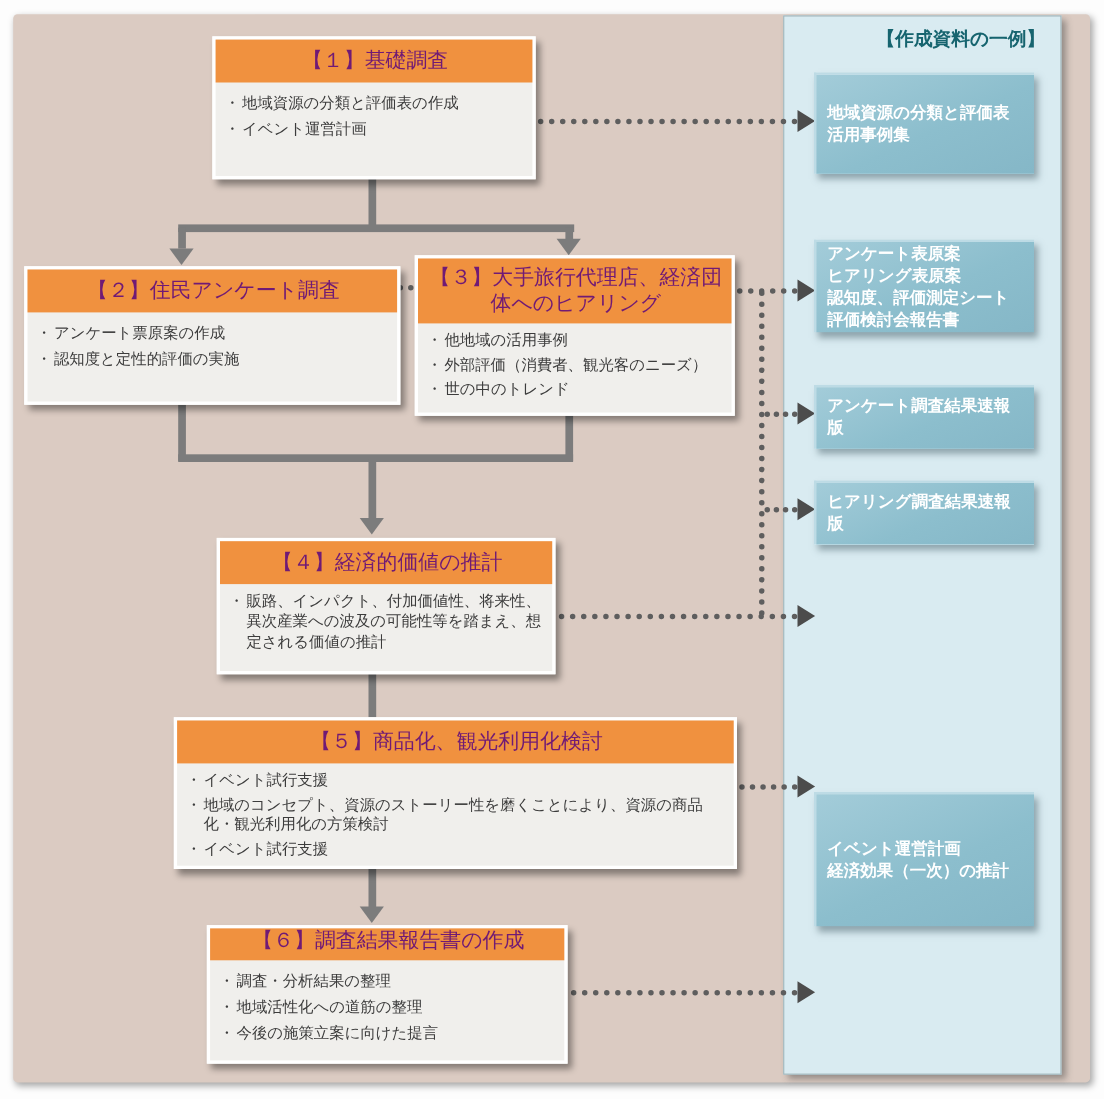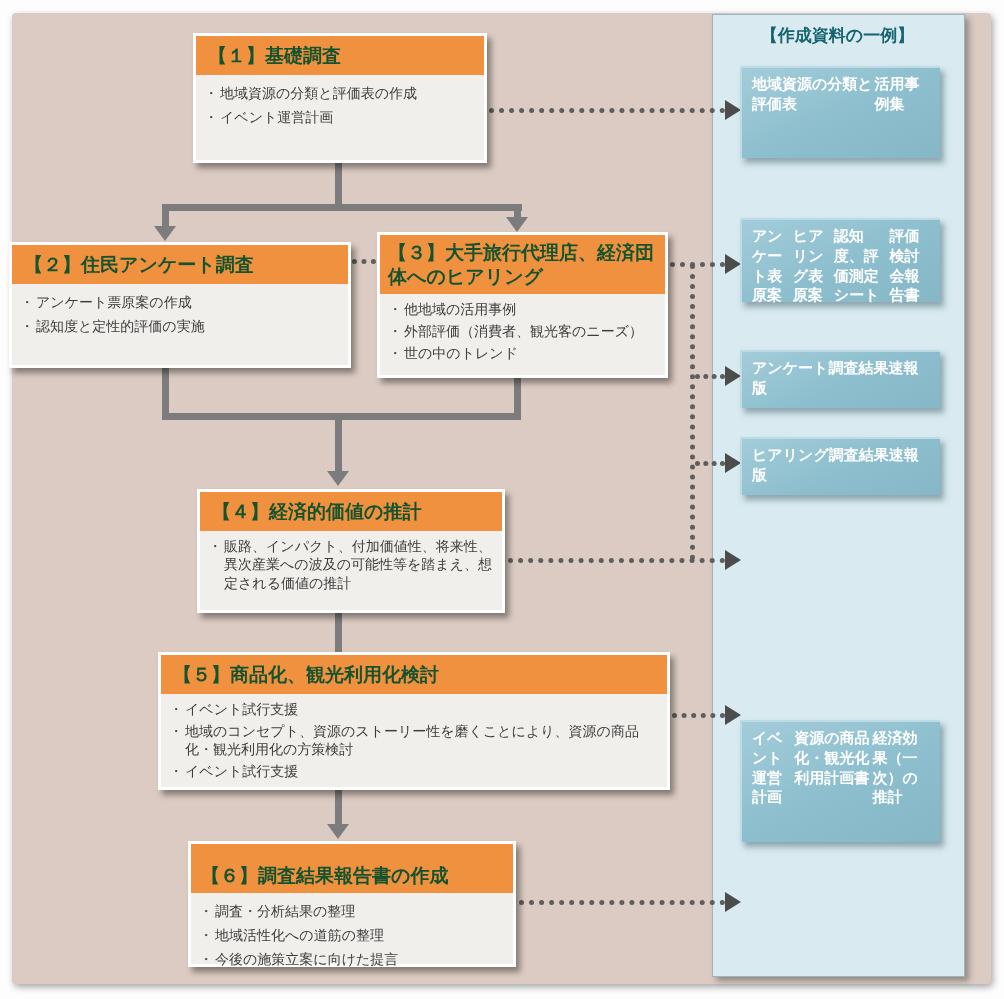--- a/index.html
+++ b/index.html
@@ -11,42 +11,42 @@
     position:absolute;left:12px;top:13px;width:979px;height:971px;
     background:#dbcbc2;border-radius:4px;
     box-shadow:2px 3px 7px rgba(0,0,0,0.35);
   }
   #panel{
     position:absolute;left:712px;top:14px;width:251px;height:961px;
     background:#d9ebf1;border:1px solid #9fb4ba;
     box-shadow:4px 4px 6px rgba(60,60,60,0.45);
   }
   .panel-title{
-    position:absolute;left:712px;top:24px;width:251px;text-align:center;
+    position:absolute;left:748px;top:24px;width:251px;text-align:center;
     color:#16646f;font-weight:bold;font-size:17px;
   }
   .step{
     position:absolute;background:#f0efec;border:3px solid #ffffff;
     box-shadow:4px 5px 6px rgba(0,0,0,0.4);box-sizing:border-box;
   }
   .step-h{
-    background:#f0913f;color:#14532d;font-weight:bold;font-size:19px;
-    line-height:1.25;padding:8px 10px 7px 12px;
+    background:#f0913f;color:#701a75;font-weight:normal;font-size:19px;
+    line-height:1.25;padding:8px 10px 7px 12px;text-align:center;
   }
   .step-b{padding:9px 6px 6px 8px;font-size:14px;color:#3c3c3c;line-height:1.38;}
   .bullet{display:flex;margin:0 0 5px 0;}
   .bullet .dot{flex:0 0 auto;padding-right:2px;}
   .bullet .txt{flex:1 1 auto;}
   .deliv{
     position:absolute;left:740px;width:200px;box-sizing:border-box;
     background:linear-gradient(155deg,#a3ccd9 0%,#8cbecd 55%,#85b7c7 100%);
     border-top:2px solid #bddbe5;border-left:2px solid #bddbe5;
     box-shadow:4px 5px 6px rgba(70,95,105,0.5);
     color:#ffffff;font-weight:bold;font-size:15px;line-height:1.32;
-    padding:6px 10px;display:flex;flex-direction:row;justify-content:center;
+    padding:6px 10px;display:flex;flex-direction:column;justify-content:center;
   }
   .vline{position:absolute;width:7px;background:#7c7c7c;}
   .hline{position:absolute;height:7px;background:#7c7c7c;}
   .arr-down{
     position:absolute;width:0;height:0;
     border-left:11px solid transparent;border-right:11px solid transparent;
     border-top:15px solid #7c7c7c;
   }
   .dot-h{position:absolute;height:0;border-top:5px dotted #5e5e5e;}
   .dot-v{position:absolute;width:0;border-left:5px dotted #5e5e5e;}
@@ -104,21 +104,21 @@
           <span class="dot">・</span>
           <span class="txt">地域資源の分類と評価表の作成</span>
         </div>
       <div class="bullet">
           <span class="dot">・</span>
           <span class="txt">イベント運営計画</span>
         </div>
     </div>
   </div>
 
-  <div class="step" style="left:9px;top:242px;width:342px;height:126px">
+  <div class="step" style="left:22px;top:242px;width:342px;height:126px">
     <div class="step-h">【２】住民アンケート調査</div>
     <div class="step-b">
       <div class="bullet">
           <span class="dot">・</span>
           <span class="txt">アンケート票原案の作成</span>
         </div>
       <div class="bullet">
           <span class="dot">・</span>
           <span class="txt">認知度と定性的評価の実施</span>
         </div>
@@ -165,21 +165,21 @@
           <span class="txt">地域のコンセプト、資源のストーリー性を磨くことにより、資源の商品化・観光利用化の方策検討</span>
         </div>
       <div class="bullet">
           <span class="dot">・</span>
           <span class="txt">イベント試行支援</span>
         </div>
     </div>
   </div>
 
   <div class="step" style="left:188px;top:841px;width:328px;height:126px">
-    <div class="step-h" style="padding:20px 8px 5px 10px">【６】調査結果報告書の作成</div>
+    <div class="step-h" style="padding:0 8px 5px 10px">【６】調査結果報告書の作成</div>
     <div class="step-b">
       <div class="bullet">
           <span class="dot">・</span>
           <span class="txt">調査・分析結果の整理</span>
         </div>
       <div class="bullet">
           <span class="dot">・</span>
           <span class="txt">地域活性化への道筋の整理</span>
         </div>
       <div class="bullet">
@@ -200,16 +200,15 @@
     <div>評価検討会報告書</div>
   </div>
   <div class="deliv" style="top:350px;height:58px">
     <div>アンケート調査結果速報版</div>
   </div>
   <div class="deliv" style="top:437px;height:58px">
     <div>ヒアリング調査結果速報版</div>
   </div>
   <div class="deliv" style="top:720px;height:122px">
     <div>イベント運営計画</div>
-    <div>資源の商品化・観光化利用計画書</div>
     <div>経済効果（一次）の推計</div>
   </div>
 </div>
 
 </body></html>

